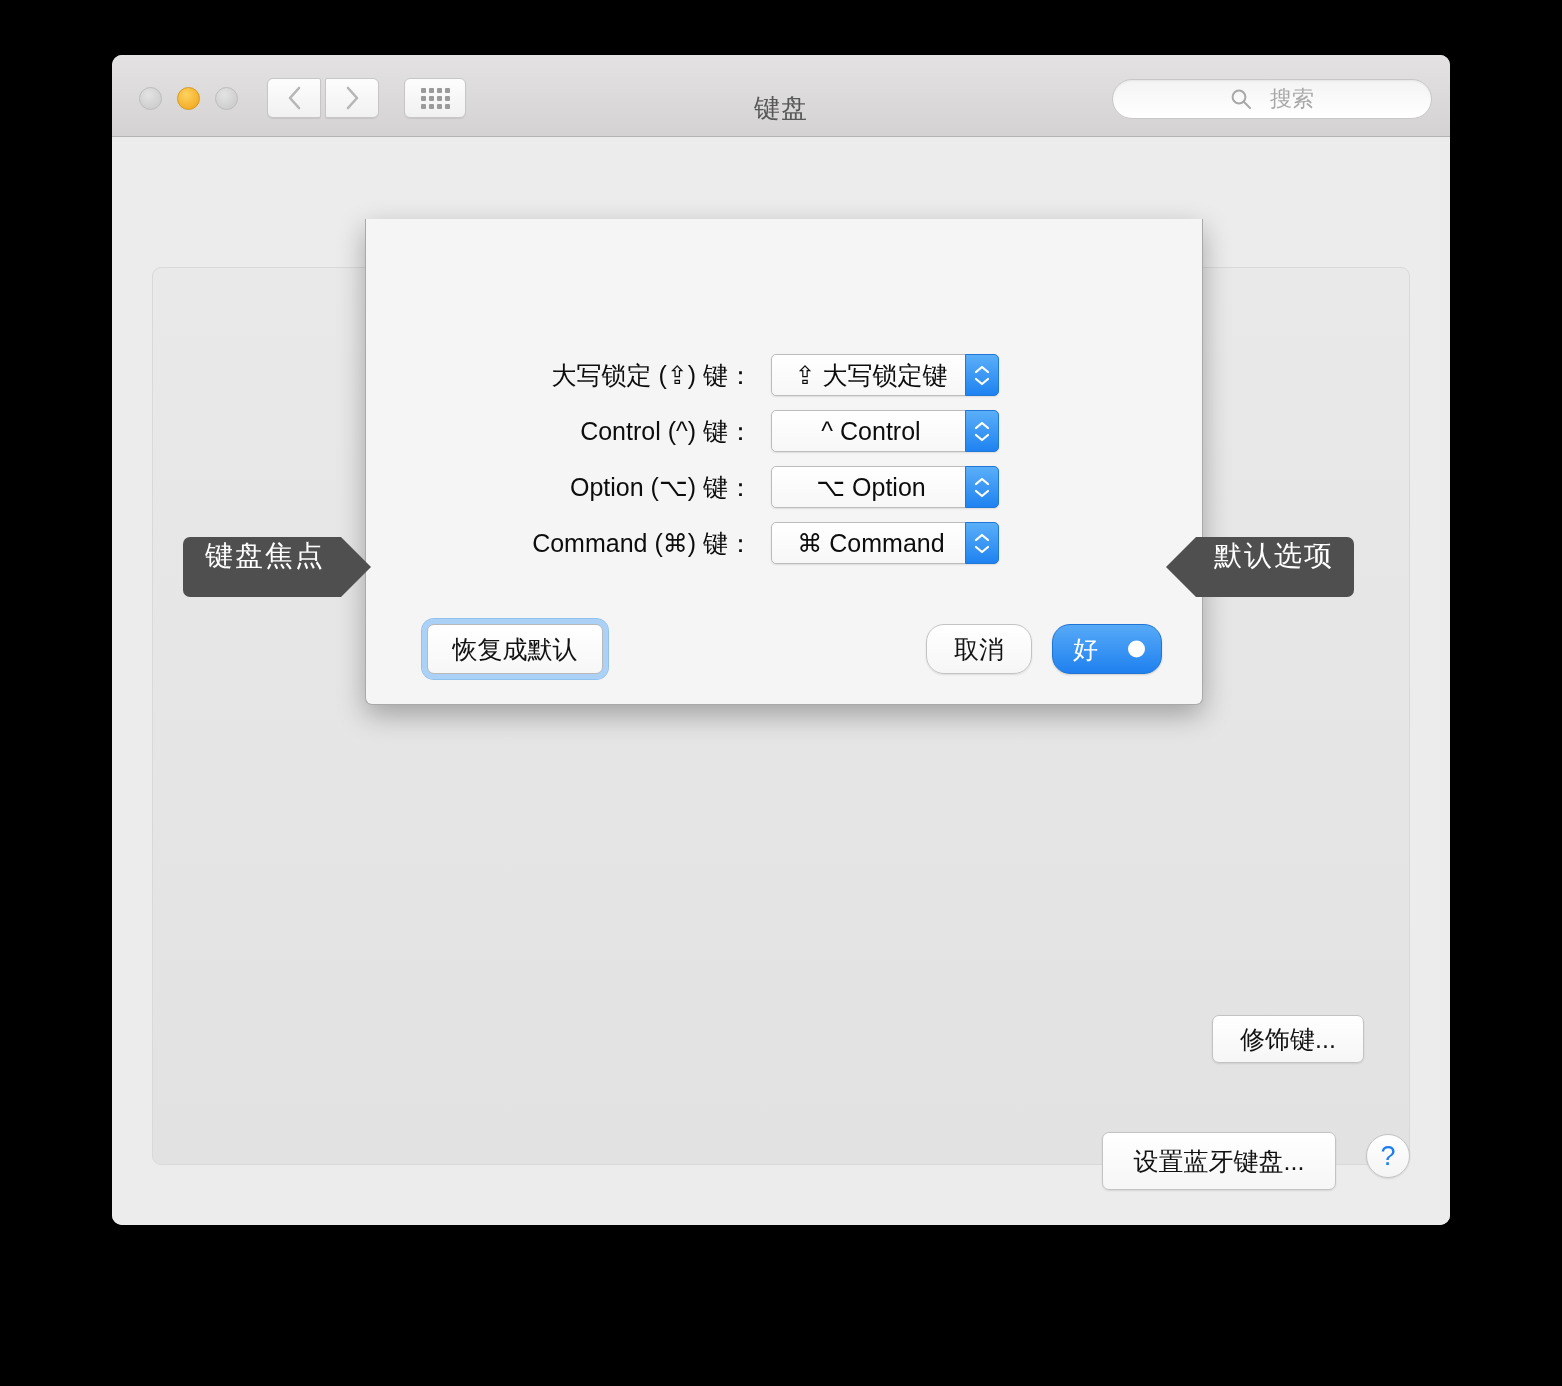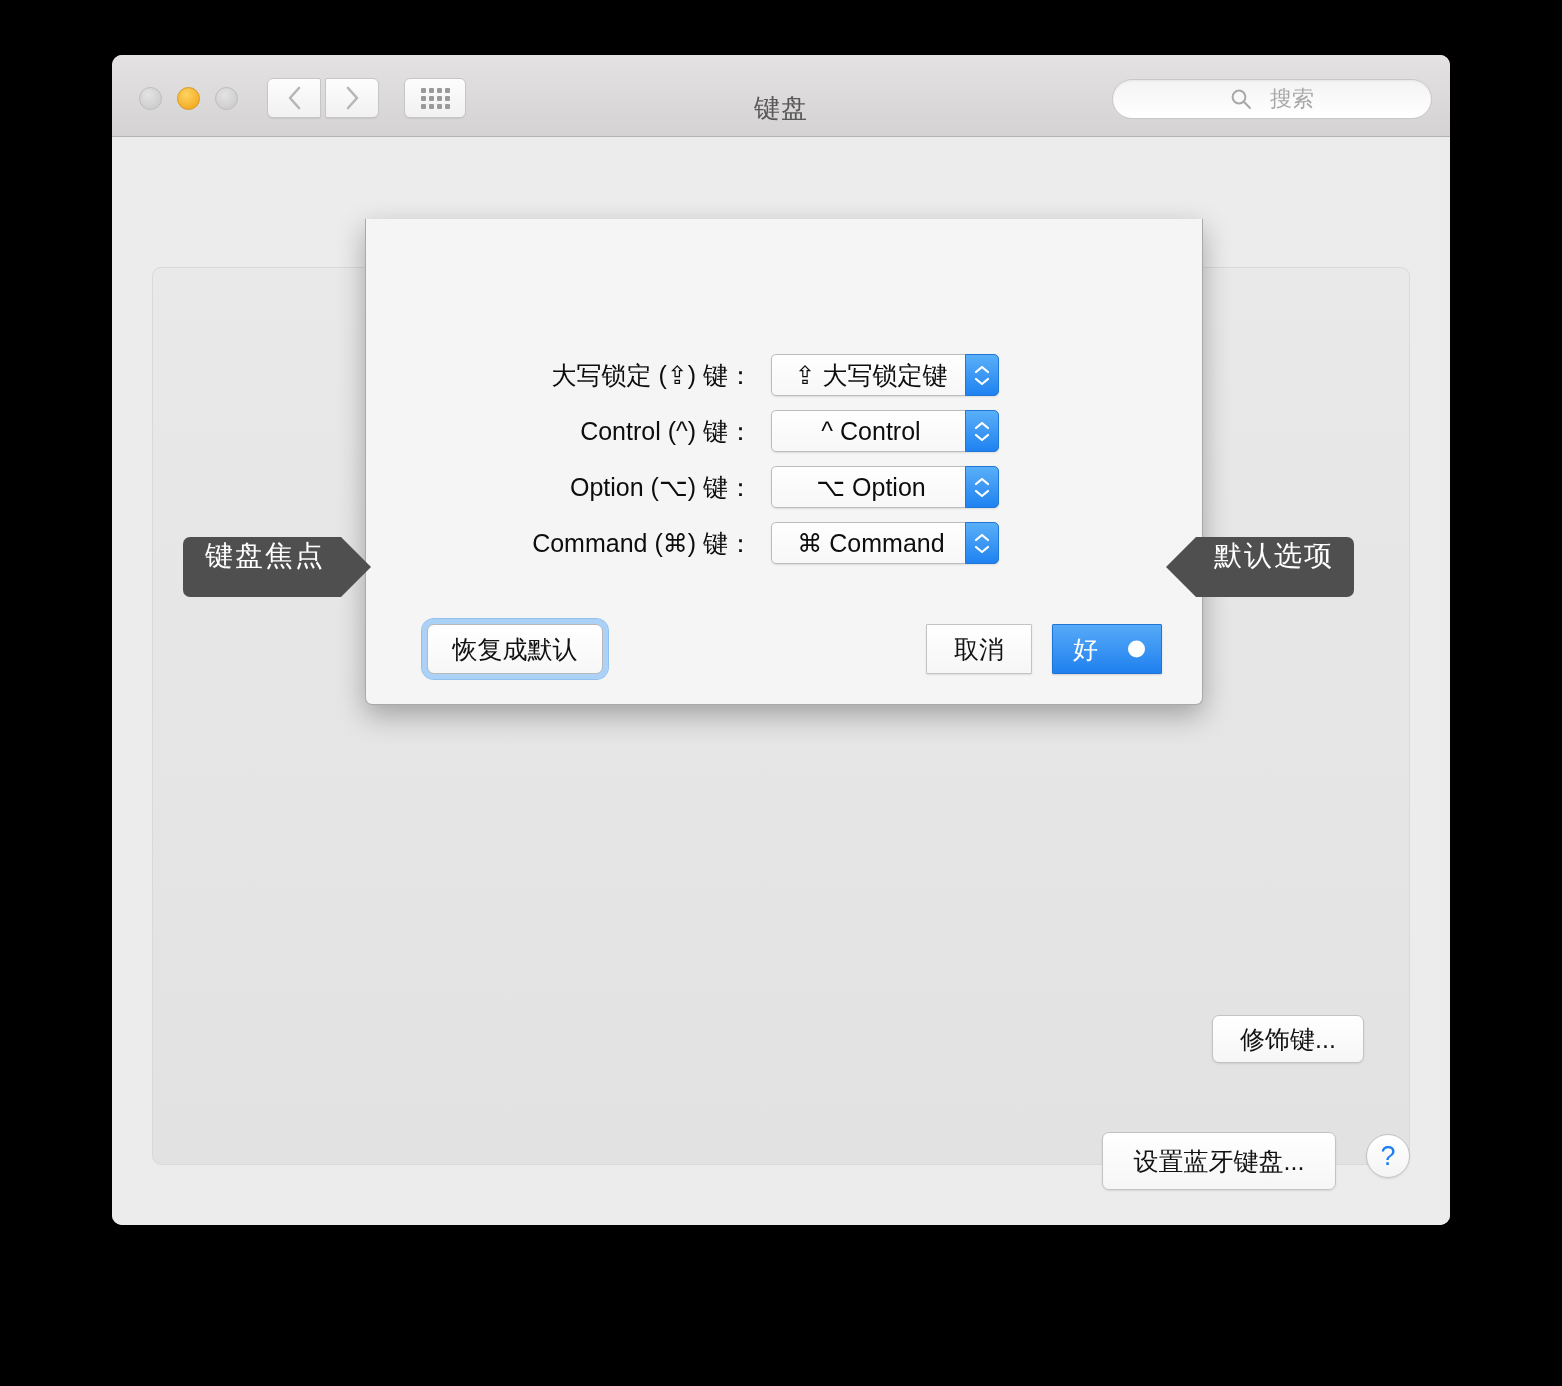--- a/index.html
+++ b/index.html
@@ -327,21 +327,21 @@
     gap: 3px;
     box-sizing: border-box;
   }
   .stepper svg { display: block; }
 
   
   .sheet-btn {
     position: absolute;
     height: 50px;
     padding: 0 22px;
-    border-radius: 1px;
+    border-radius: 18px;
     display: flex;
     align-items: center;
     justify-content: center;
     font-size: 25px;
     box-sizing: border-box;
     font-family: Liberation Mono, monospace;
   }
   .btn-default-wrap {
     position: absolute;
     left: 56px;

